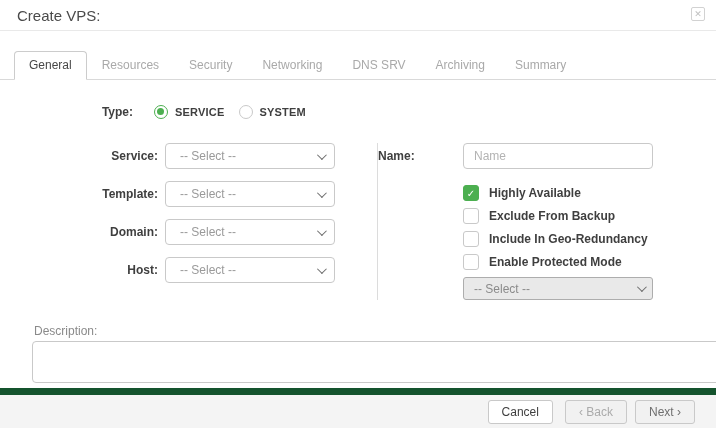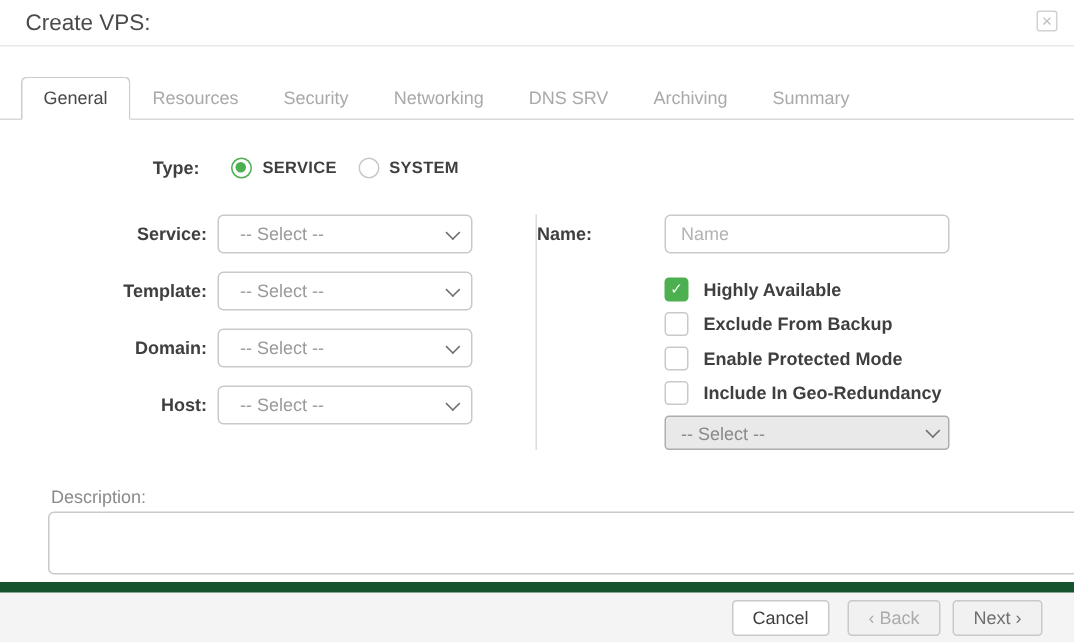--- a/index.html
+++ b/index.html
@@ -47,21 +47,21 @@
     background:#fff; position:relative; flex:0 0 auto;
   }
   .radio.selected { border-color:#4caf50; }
   .radio.selected::after {
     content:""; position:absolute; left:2px; top:2px; width:7px; height:7px;
     border-radius:50%; background:#4caf50;
   }
   .radio-text { font-size:11px; font-weight:bold; color:#3f3f3f; margin-left:7px; letter-spacing:.2px; }
 
   
-  .form-cols { display:flex; margin-top:24px; }
+  .form-cols { display:flex; margin-top:24px;padding-left:20px; }
   .col-left { width:358px; border-right:1px solid #dcdcdc; min-height:148px; }
   .field-row { display:flex; align-items:center; margin-bottom:12px; }
   .field-label { width:138px; text-align:right; font-size:12px; font-weight:bold; color:#3f3f3f; flex:0 0 auto; }
   .sel {
     margin-left:7px; width:170px; height:26px; border:1px solid #c9c9c9;
     border-radius:4px; background:#fff; display:flex; align-items:center;
     padding:0 10px 0 14px; cursor:pointer; position:relative;
   }
   .sel-text { font-size:12px; color:#9a9a9a; flex:1; overflow:hidden; white-space:nowrap; }
   .chev {
@@ -192,25 +192,25 @@
         <div class="check-row">
           <span class="checkbox checked">✓</span>
           <span class="check-text">Highly Available</span>
         </div>
         <div class="check-row">
           <span class="checkbox"></span>
           <span class="check-text">Exclude From Backup</span>
         </div>
         <div class="check-row">
           <span class="checkbox"></span>
+          <span class="check-text">Include In Geo-Redundancy</span>
+        </div>
+        <div class="check-row">
+          <span class="checkbox"></span>
           <span class="check-text">Enable Protected Mode</span>
-        </div>
-        <div class="check-row">
-          <span class="checkbox"></span>
-          <span class="check-text">Include In Geo-Redundancy</span>
         </div>
       </div>
       <div class="geo-sel">
         <span class="sel-text">-- Select --</span>
         <span class="chev"></span>
       </div>
     </div>
 
   </div>
 

